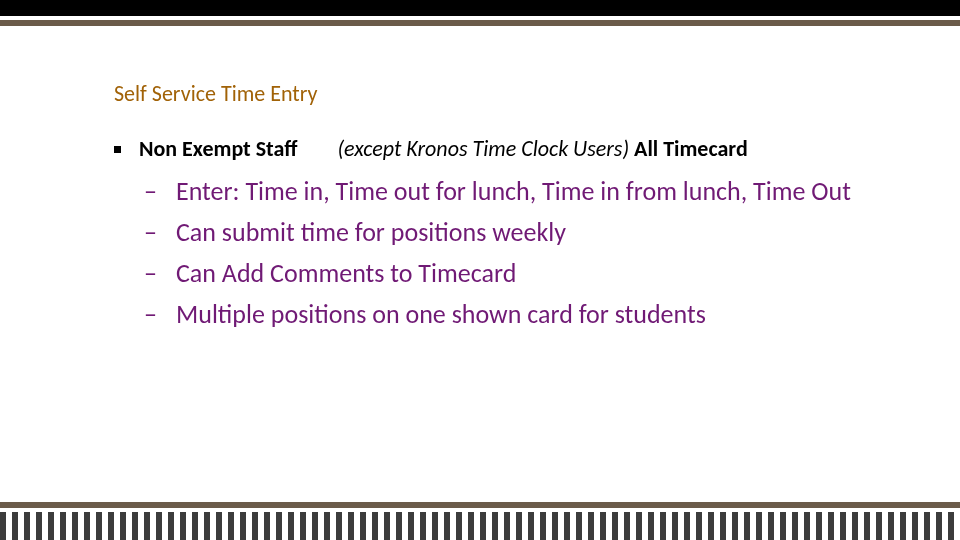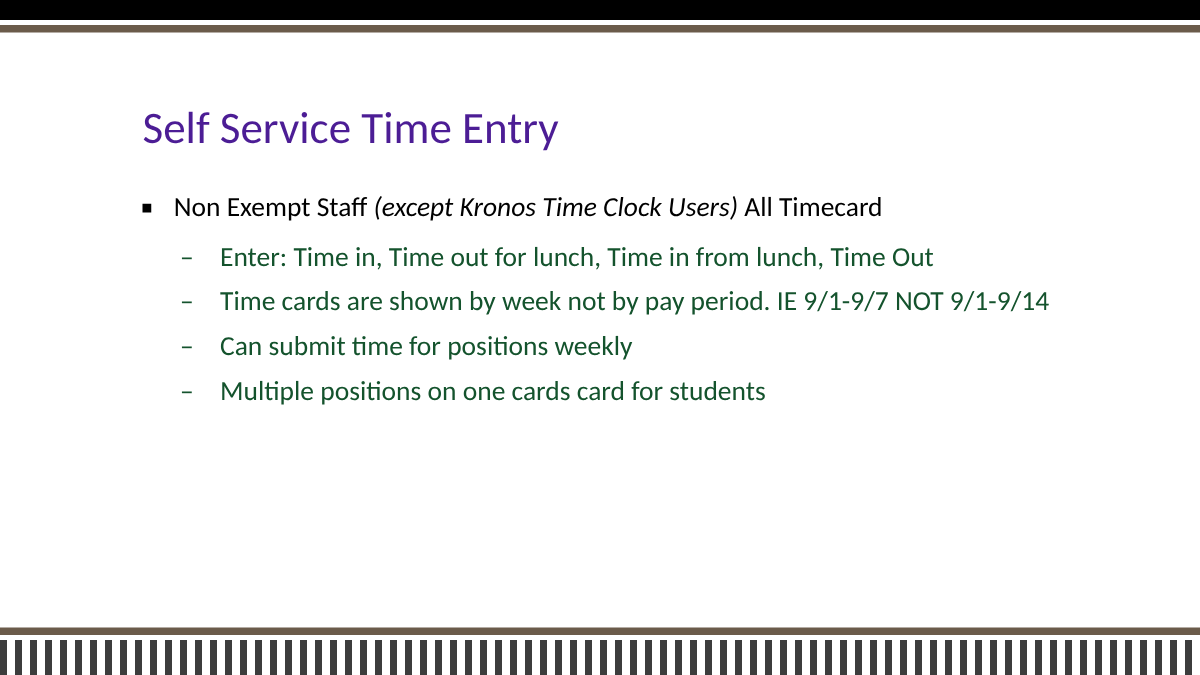--- a/index.html
+++ b/index.html
@@ -55,22 +55,22 @@
     );
   }
   
   .content {
     position: absolute;
     top: 80px;
     left: 114px;
     right: 60px;
   }
   .title {
-    font-size: 36px;
-    color: #4c1d95;
+    font-size: 22px;
+    color: #a16207;
     font-weight: 400;
     margin-bottom: 28px;
   }
   .row-main {
     display: flex;
     align-items: flex-start;
     margin-bottom: 10px;
   }
   .square-bullet {
     width: 7px;
@@ -78,25 +78,25 @@
     background: #000;
     margin-top: 11px;
     margin-right: 18px;
     flex-shrink: 0;
   }
   .main-line {
     font-size: 22px;
     color: #000;
     line-height: 1.3;
   }
-  .b { font-weight: 400; }
-  .i { font-style: italic; }
+  .b { font-weight: 700; }
+  .i { font-style: italic; margin-left: 35px; }
   .sub {
-    font-size: 22px;
-    color: #14532d;
+    font-size: 26px;
+    color: #701a75;
     line-height: 1.35;
     margin-left: 46px;
     margin-bottom: 6px;
     text-indent: -16px;
     padding-left: 16px;
   }
   .dash {
     display: inline-block;
     width: 16px;
   }
@@ -113,21 +113,21 @@
   <div class="title">Self Service Time Entry</div>
 
   <div class="row-main">
     <div class="square-bullet"></div>
     <div class="main-line">
       <span class="b">Non Exempt Staff </span><span class="i">(except Kronos Time Clock Users) </span><span class="b">All Timecard</span>
     </div>
   </div>
 
   <div class="sub"><span class="dash">–</span><span>Enter: Time in, Time out for lunch, Time in from lunch, Time Out</span></div>
-  <div class="sub"><span class="dash">–</span><span>Time cards are shown by week not by pay period.  IE 9/1-9/7 NOT 9/1-9/14</span></div>
   <div class="sub"><span class="dash">–</span><span>Can submit time for positions weekly</span></div>
-  <div class="sub"><span class="dash">–</span><span>Multiple positions on one cards card for students</span></div>
+  <div class="sub"><span class="dash">–</span><span>Can Add Comments to Timecard</span></div>
+  <div class="sub"><span class="dash">–</span><span>Multiple positions on one shown card for students</span></div>
 </div>
 
 <div class="bottom-border">
   <div class="bot-brown"></div>
   <div class="bot-stripes"></div>
 </div>
 
 </body></html>

